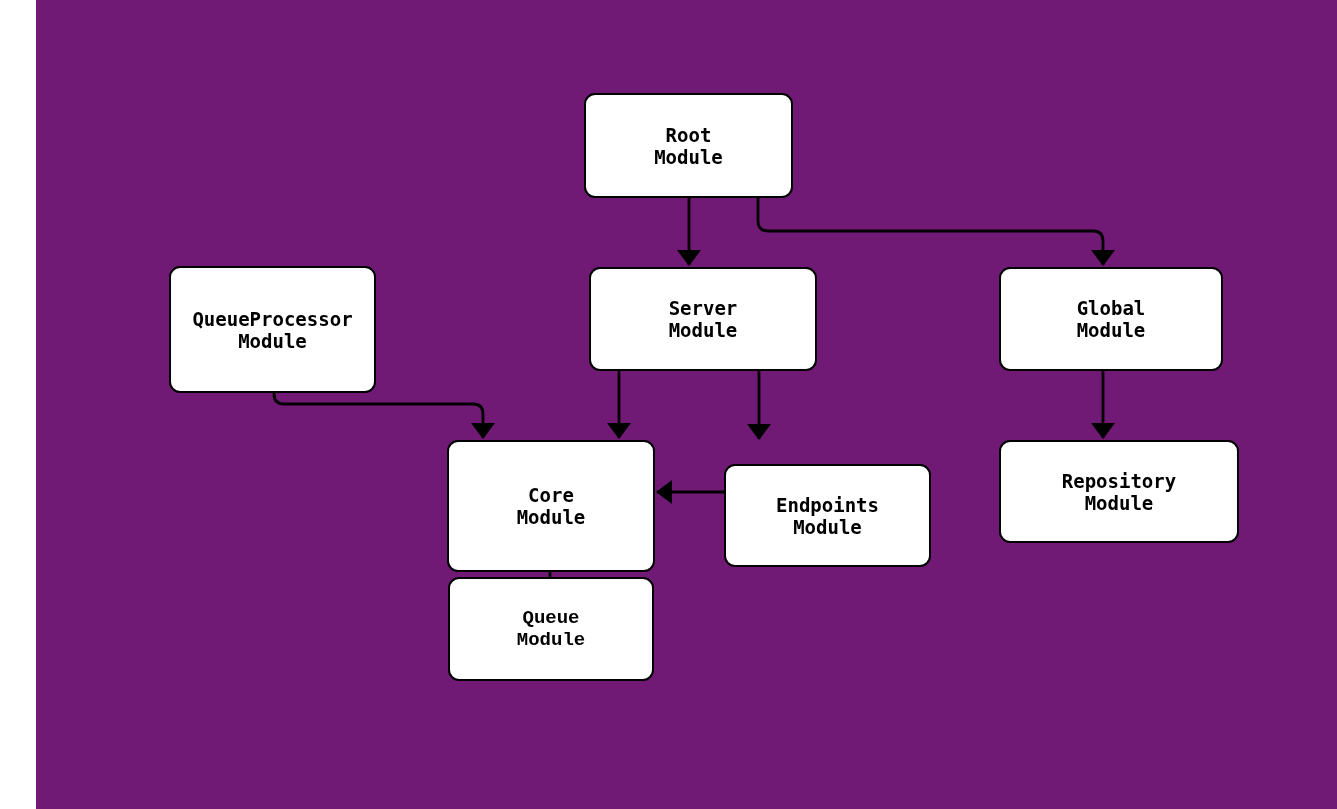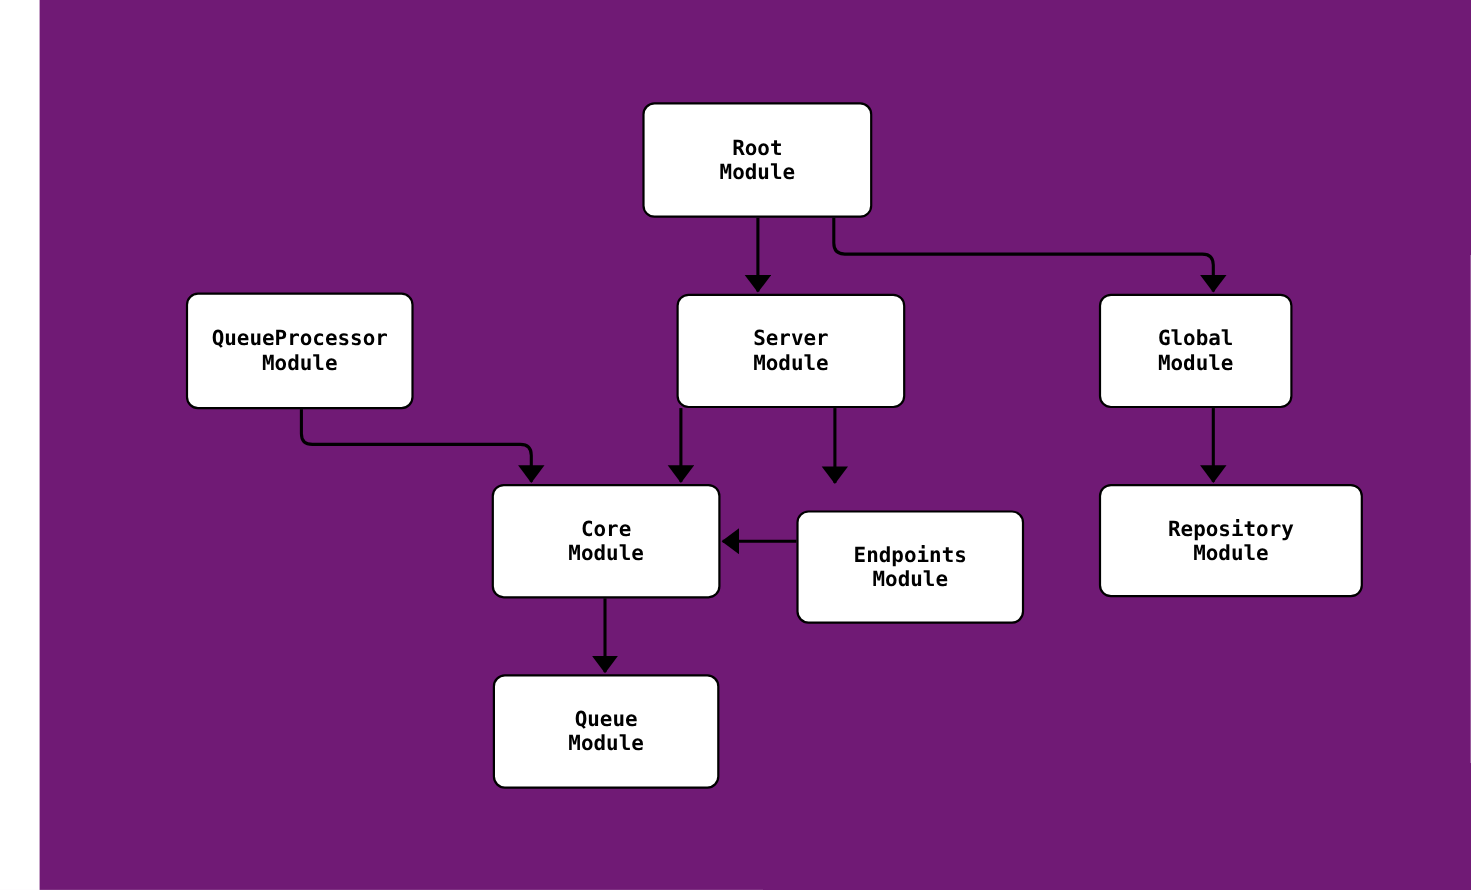--- a/index.html
+++ b/index.html
@@ -68,42 +68,42 @@
         <path class="edge-path" d="M688,492 L621,492" marker-end="url(#arrowhead)"></path>
         <path class="edge-path" d="M1067,371 L1067,438" marker-end="url(#arrowhead)"></path>
         <path class="edge-path" d="M514,544 L514,611" marker-end="url(#arrowhead)"></path>
       </g>
   </svg>
   <div id="nodes-layer">
       <div class="node" style="left: 548px; top: 93px; width: 209px; height: 105px;">
         <span class="node-label-line">Root</span>
         <span class="node-label-line">Module</span>
       </div>
-      <div class="node" style="left: 133px; top: 266px; width: 207px; height: 106px;">
+      <div class="node" style="left: 133px; top: 266px; width: 207px; height: 127px;">
         <span class="node-label-line">QueueProcessor</span>
         <span class="node-label-line">Module</span>
       </div>
-      <div class="node" style="left: 579px; top: 267px; width: 208px; height: 104px;">
+      <div class="node" style="left: 553px; top: 267px; width: 228px; height: 104px;">
         <span class="node-label-line">Server</span>
         <span class="node-label-line">Module</span>
       </div>
-      <div class="node" style="left: 963px; top: 267px; width: 176px; height: 104px;">
+      <div class="node" style="left: 963px; top: 267px; width: 224px; height: 104px;">
         <span class="node-label-line">Global</span>
         <span class="node-label-line">Module</span>
       </div>
-      <div class="node" style="left: 411px; top: 440px; width: 208px; height: 104px;">
+      <div class="node" style="left: 411px; top: 440px; width: 208px; height: 132px;">
         <span class="node-label-line">Core</span>
         <span class="node-label-line">Module</span>
       </div>
       <div class="node" style="left: 688px; top: 464px; width: 207px; height: 103px;">
         <span class="node-label-line">Endpoints</span>
         <span class="node-label-line">Module</span>
       </div>
       <div class="node" style="left: 963px; top: 440px; width: 240px; height: 103px;">
         <span class="node-label-line">Repository</span>
         <span class="node-label-line">Module</span>
       </div>
-      <div class="node" style="left: 412px; top: 613px; width: 206px; height: 104px;">
+      <div class="node" style="left: 412px; top: 577px; width: 206px; height: 104px; font-family: Liberation Mono, monospace;">
         <span class="node-label-line">Queue</span>
         <span class="node-label-line">Module</span>
       </div>
     </div>
 </div>
 
 </body></html>

